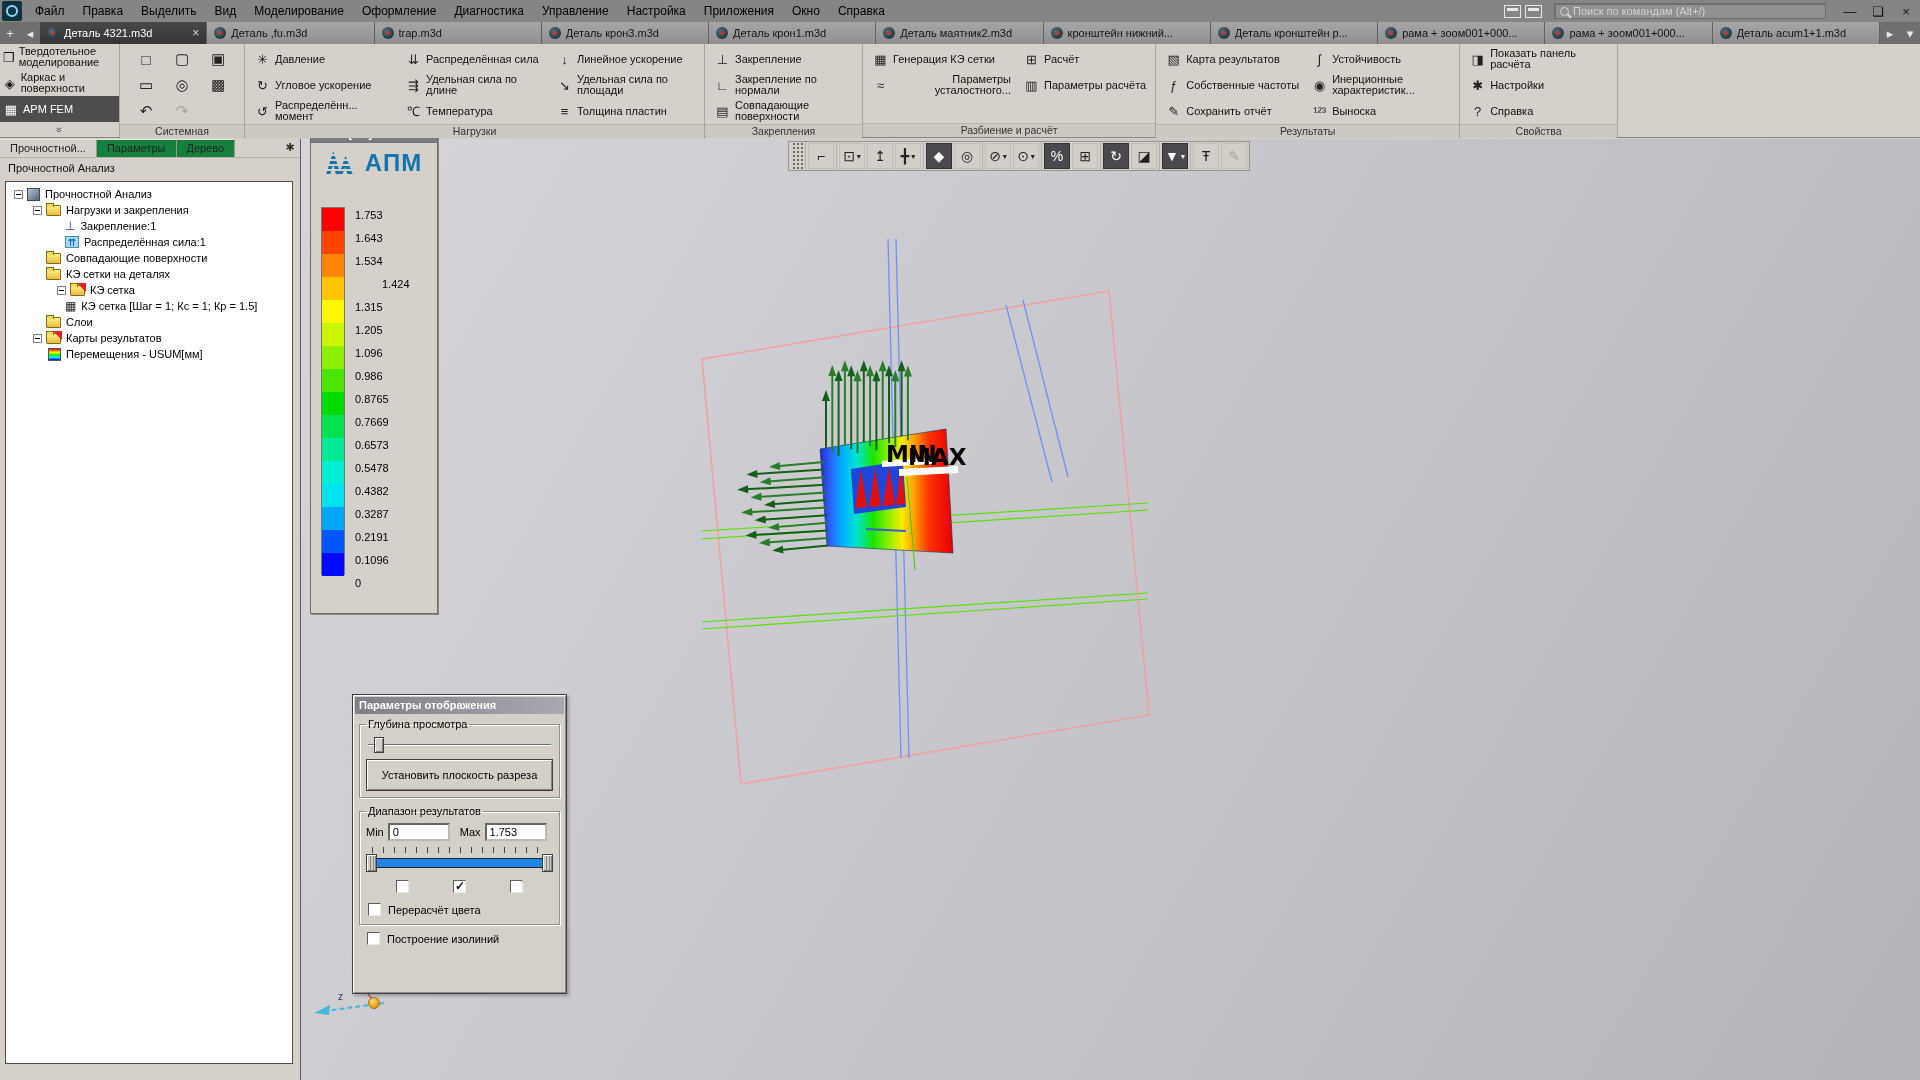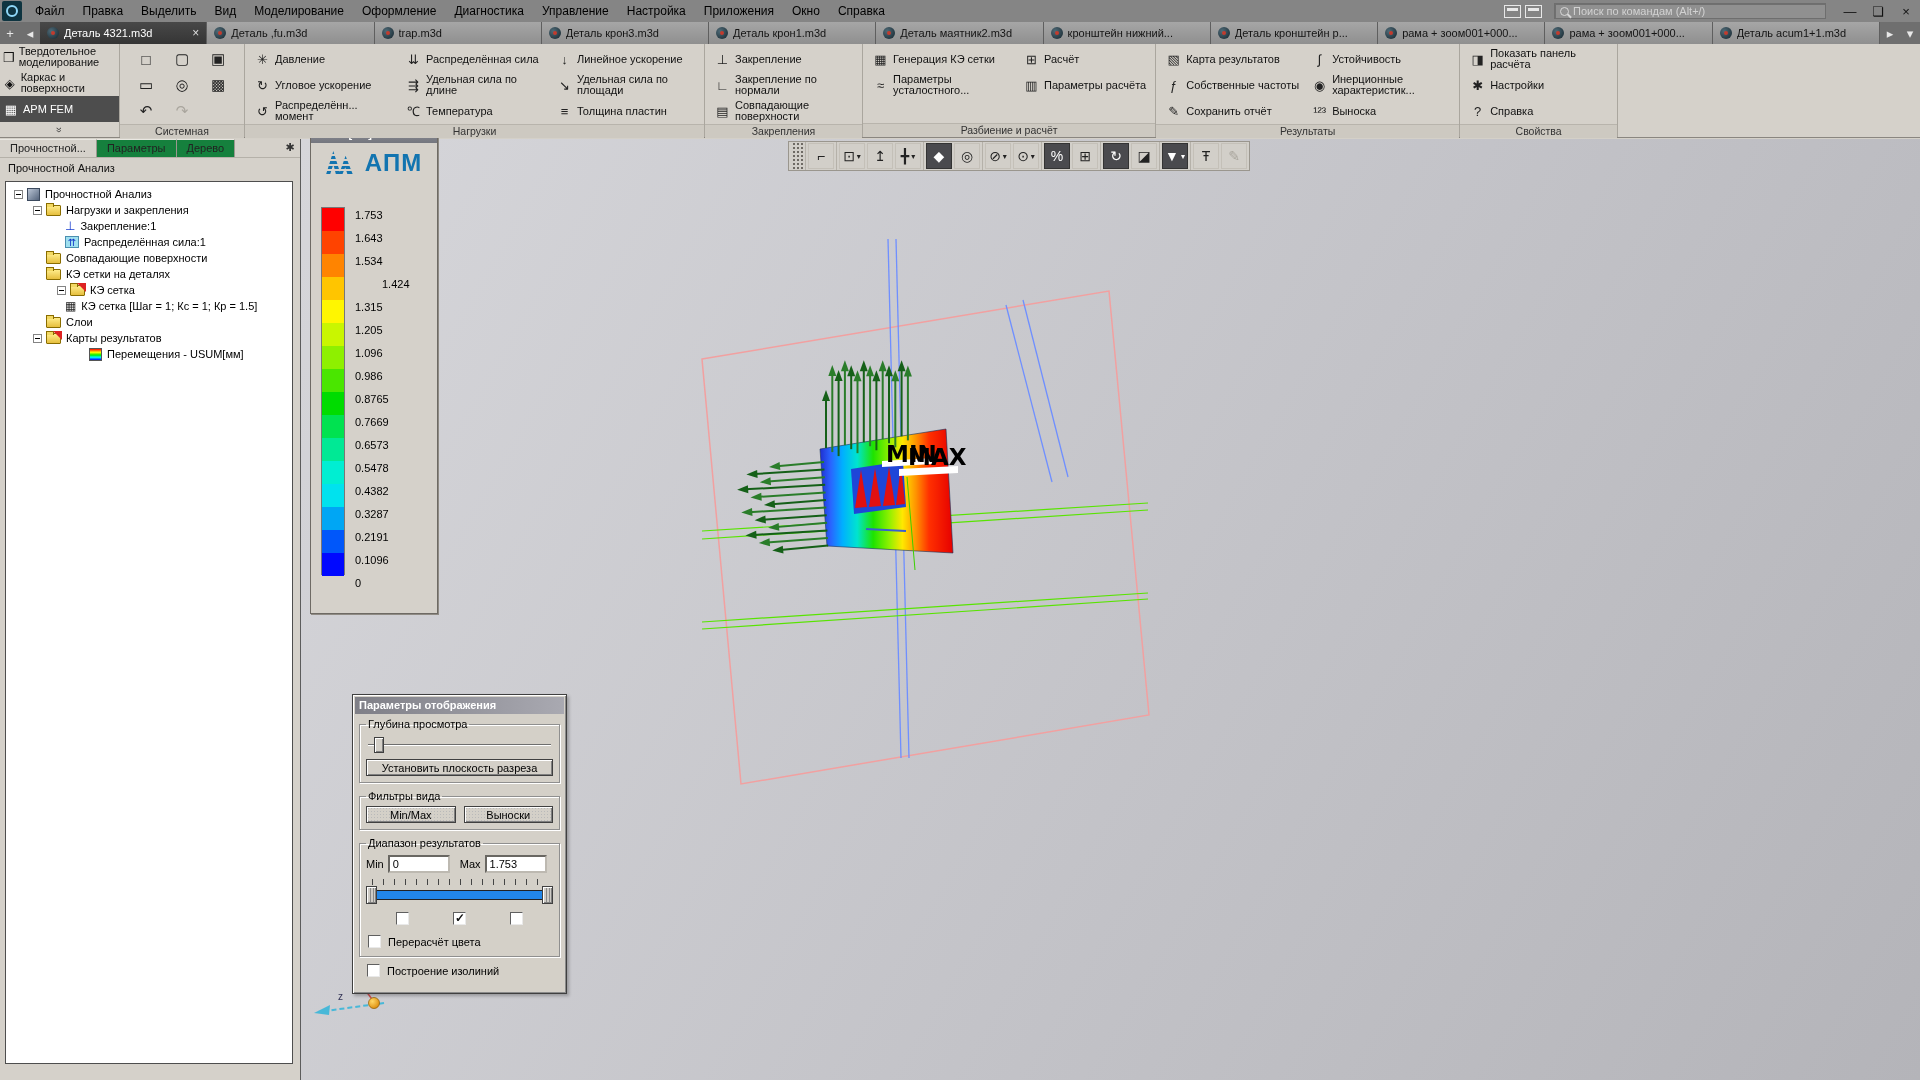--- a/index.html
+++ b/index.html
@@ -131,21 +131,21 @@
   #dialog { position:absolute; left:352px; top:694px; width:215px; height:300px; background:#d4d0c8;
     border:1px solid #404040; box-shadow:inset 1px 1px 0 #fff, inset -1px -1px 0 #8a8a8a, 2px 2px 3px rgba(0,0,0,.25);
     z-index:40; font-size:11px; }
   .dlg-title { height:17px; margin:2px; background:linear-gradient(90deg,#7f7f87,#a9a9b1); color:#fff;
     font-weight:bold; font-size:11px; padding:2px 4px; }
   .dlg-body { padding:2px 6px 4px 6px; }
   fieldset { border:1px solid #8f8f8f; box-shadow:1px 1px 0 #fff, inset 1px 1px 0 #fff;
     padding:4px 6px 6px 6px; margin-bottom:7px; }
   legend { font-size:11px; padding:0 2px; }
   .btn3d { background:#d4d0c8; border:1px solid #404040; box-shadow:inset 1px 1px 0 #fff, inset -1px -1px 0 #808080;
-    font-size:11px; font-family:"Liberation Sans",sans-serif; height:17px; }
+    font-size:11px; font-family:"Liberation Sans",sans-serif; height:32px; }
   .wide { width:100%; margin-top:6px; }
   .dotted { background-image:radial-gradient(#b9b9b9 0.8px, transparent 0.8px); background-size:3px 3px; }
   .slider1 { position:relative; height:16px; margin:3px 2px 0 2px; }
   .slider1 .track { position:absolute; left:0; right:0; top:7px; height:2px; background:#6e6e6e;
     border-bottom:1px solid #fff; }
   .slider1 .handle { position:absolute; left:6px; top:0; width:10px; height:16px; background:#d4d0c8;
     border:1px solid #404040; box-shadow:inset 1px 1px 0 #fff, inset -1px -1px 0 #808080; }
   .fbtns { display:flex; gap:8px; }
   .fbtns .btn3d { flex:1; }
   .minmax-row { display:flex; align-items:center; gap:4px; margin:2px 0 6px 0; }
@@ -354,21 +354,21 @@
       </div>
       <div class="rgroup">
         <div class="rg-content">
           <div class="rcol">
             <div class="ritem">
               <span class="ric">▦</span>
               <span style="max-width: 118px;">Генерация КЭ сетки</span>
             </div>
             <div class="ritem">
               <span class="ric">≈</span>
-              <span style="max-width: 118px;">Параметры усталостного...</span>
+              <span style="max-width: 118px; text-align: right;">Параметры усталостного...</span>
             </div>
           </div>
           <div class="rcol">
             <div class="ritem">
               <span class="ric">⊞</span>
               <span style="max-width: 118px;">Расчёт</span>
             </div>
             <div class="ritem">
               <span class="ric">▥</span>
               <span style="max-width: 118px;">Параметры расчёта</span>
@@ -485,21 +485,21 @@
         <div class="titem" style="padding-left: 27px;">
           <span class="t-spacer"></span>
           <span class="t-icon ic-folder"></span>
           <span>Слои</span>
         </div>
         <div class="titem" style="padding-left: 27px;">
           <span class="t-toggle"></span>
           <span class="t-icon ic-folder ic-folder-red"></span>
           <span>Карты результатов</span>
         </div>
-        <div class="titem" style="padding-left: 70px;">
+        <div class="titem" style="padding-left: 29px;">
           <span class="t-spacer"></span>
           <span class="t-icon ic-result"></span>
           <span>Перемещения - USUM[мм]</span>
         </div>
       </div>
   </div>
 
   <div id="viewport">
     <svg id="scene" viewBox="301 139 1619 941" preserveAspectRatio="none">
       <defs>
@@ -744,27 +744,20 @@
   <div class="dlg-body">
     <fieldset>
       <legend>Глубина просмотра</legend>
       <div class="slider1">
         <div class="track"></div>
           <div class="handle"></div>
       </div>
       <button class="btn3d wide">Установить плоскость разреза</button>
     </fieldset>
 
-    <fieldset>
-      <legend>Фильтры вида</legend>
-      <div class="fbtns">
-        <button class="btn3d dotted">Min/Max</button>
-        <button class="btn3d dotted">Выноски</button>
-      </div>
-    </fieldset>
 
     <fieldset>
       <legend>Диапазон результатов</legend>
       <div class="minmax-row">
         <span>Min</span>
         <input class="tinput" value="0" style="">
         <span style="margin-left:6px;">Max</span>
         <input class="tinput" value="1.753" style="">
       </div>
       <div class="ticks"></div>

